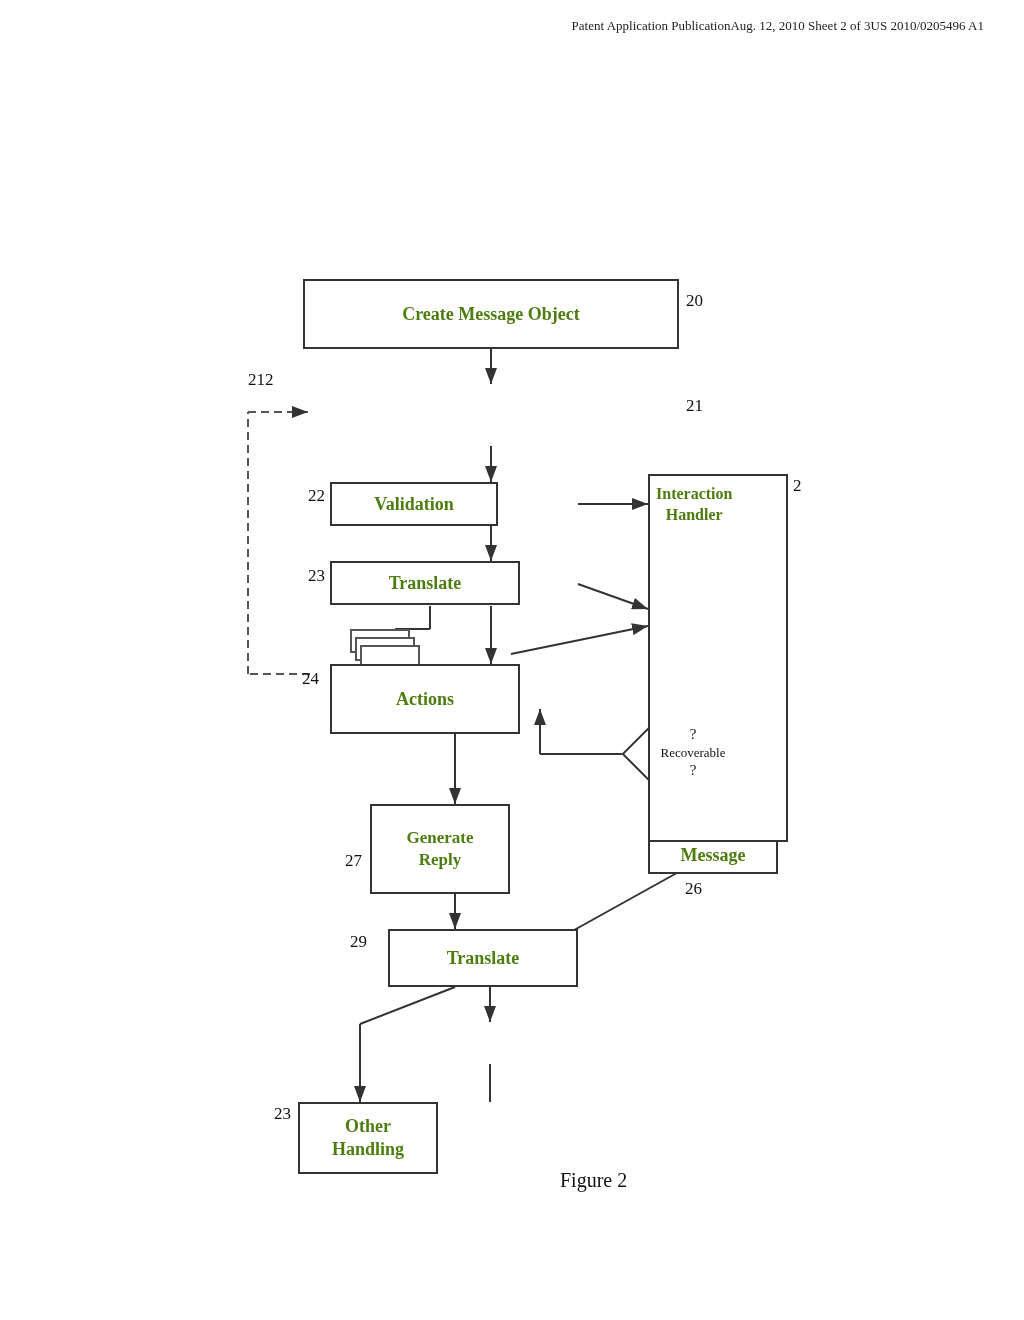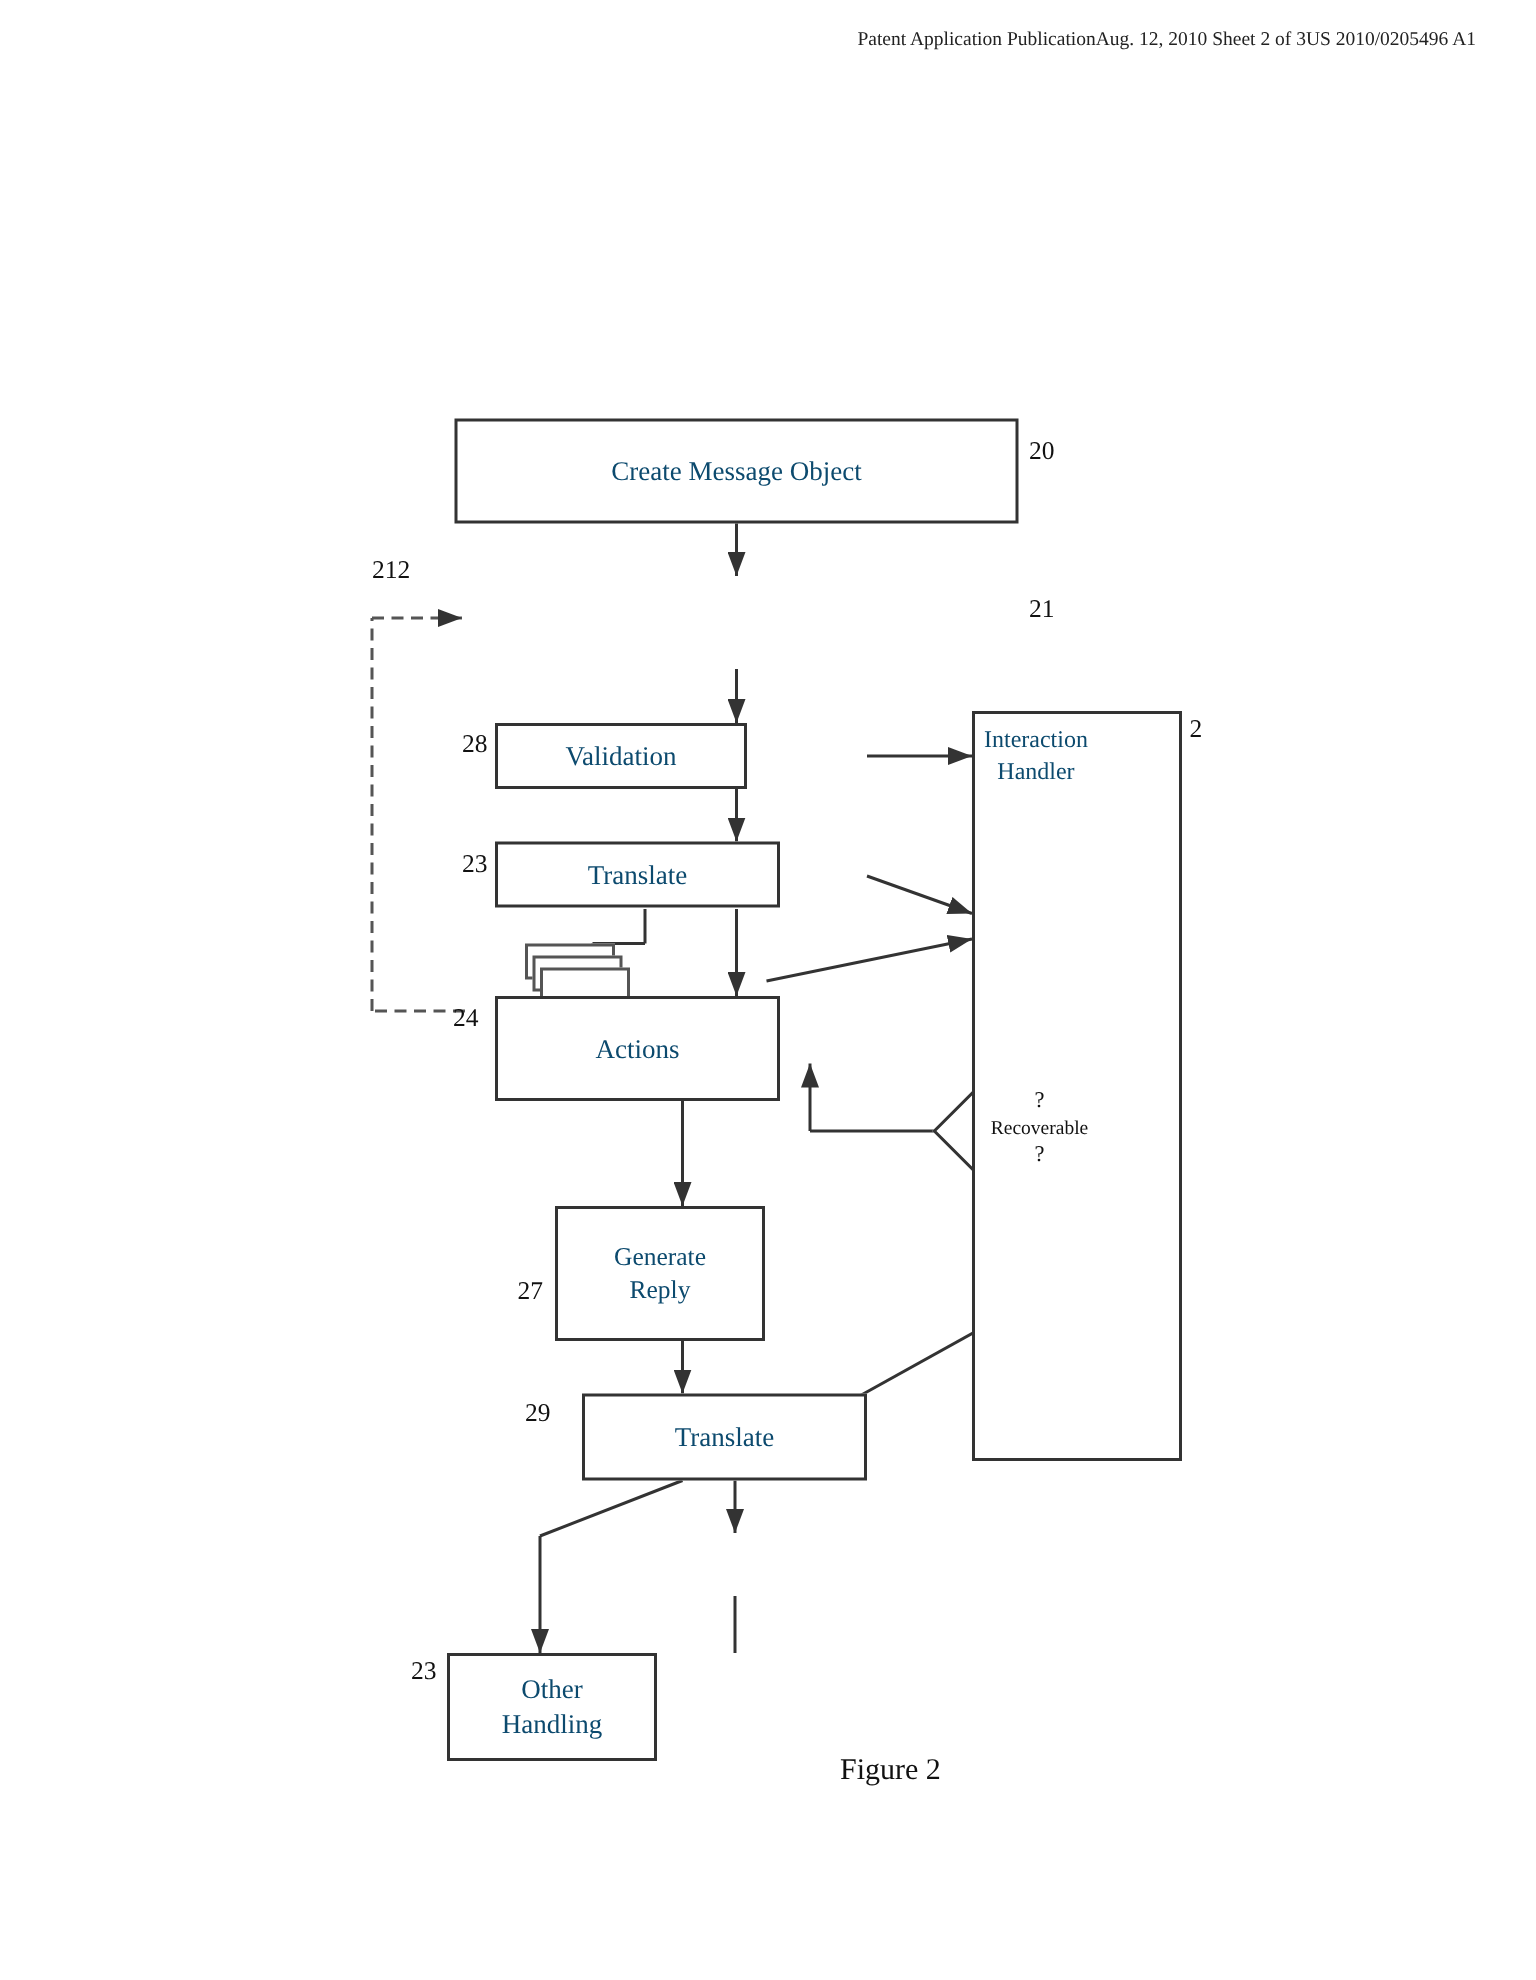--- a/index.html
+++ b/index.html
@@ -31,22 +31,22 @@
     
     .flow-box {
       position: absolute;
       border: 2px solid #333;
       background: #fff;
       display: flex;
       align-items: center;
       justify-content: center;
       text-align: center;
       font-size: 18px;
-      font-weight: normal;
-      color: #0c4a6e;
+      font-weight: bold;
+      color: #4d7c0f;
     }
 
     .flow-diamond {
       position: absolute;
       width: 130px;
       height: 110px;
       display: flex;
       align-items: center;
       justify-content: center;
       text-align: center;
@@ -163,21 +163,21 @@
     <span>Create Message Object</span>
   </div>
   <span class="node-label" style="left:686px; top:237px;">20</span>
 
   <span class="node-label" style="left:686px; top:342px;">21</span>
   <span class="node-label" style="left:248px; top:316px;">212</span>
 
   <div class="flow-box" style="left:330px; top:428px; width:168px; height:44px;">
     <span>Validation</span>
   </div>
-  <span class="node-label" style="left:308px; top:432px;">28</span>
+  <span class="node-label" style="left:308px; top:432px;">22</span>
 
   <div class="flow-box" style="left:330px; top:507px; width:190px; height:44px;">
     <span>Translate</span>
   </div>
   <span class="node-label" style="left:308px; top:512px;">23</span>
 
   <div class="flow-box" style="left:350px; top:575px; width:60px; height:24px; border:2px solid #555;"></div>
   <div class="flow-box" style="left:355px; top:583px; width:60px; height:24px; border:2px solid #555;"></div>
   <div class="flow-box" style="left:360px; top:591px; width:60px; height:24px; border:2px solid #555;"></div>
 
@@ -217,21 +217,21 @@
   </div>
   <span class="node-label" style="left:350px; top:878px;">29</span>
 
 
   <div class="flow-box" style="left:298px; top:1048px; width:140px; height:72px; line-height:1.3;">
     <span style="white-space:pre-line; text-align:center;">Other
 Handling</span>
   </div>
   <span class="node-label" style="left:274px; top:1050px;">23</span>
 
-  <div class="flow-box" style="left:648px; top:420px; width:140px; height:500px; font-size:16px; line-height:1.3; align-items:flex-start; justify-content:flex-start; padding:8px 6px;">
+  <div class="flow-box" style="left:648px; top:420px; width:140px; height:368px; font-size:16px; line-height:1.3; align-items:flex-start; justify-content:flex-start; padding:8px 6px;">
     <span style="white-space:pre-line;">Interaction
 Handler</span>
   </div>
   <span class="node-label" style="left:793px; top:422px;">2</span>
 
   <span style="position:absolute; left:560px; top:1115px; font-size:20px; color:#111;">Figure 2</span>
 
 </div>
 
 </body></html>

